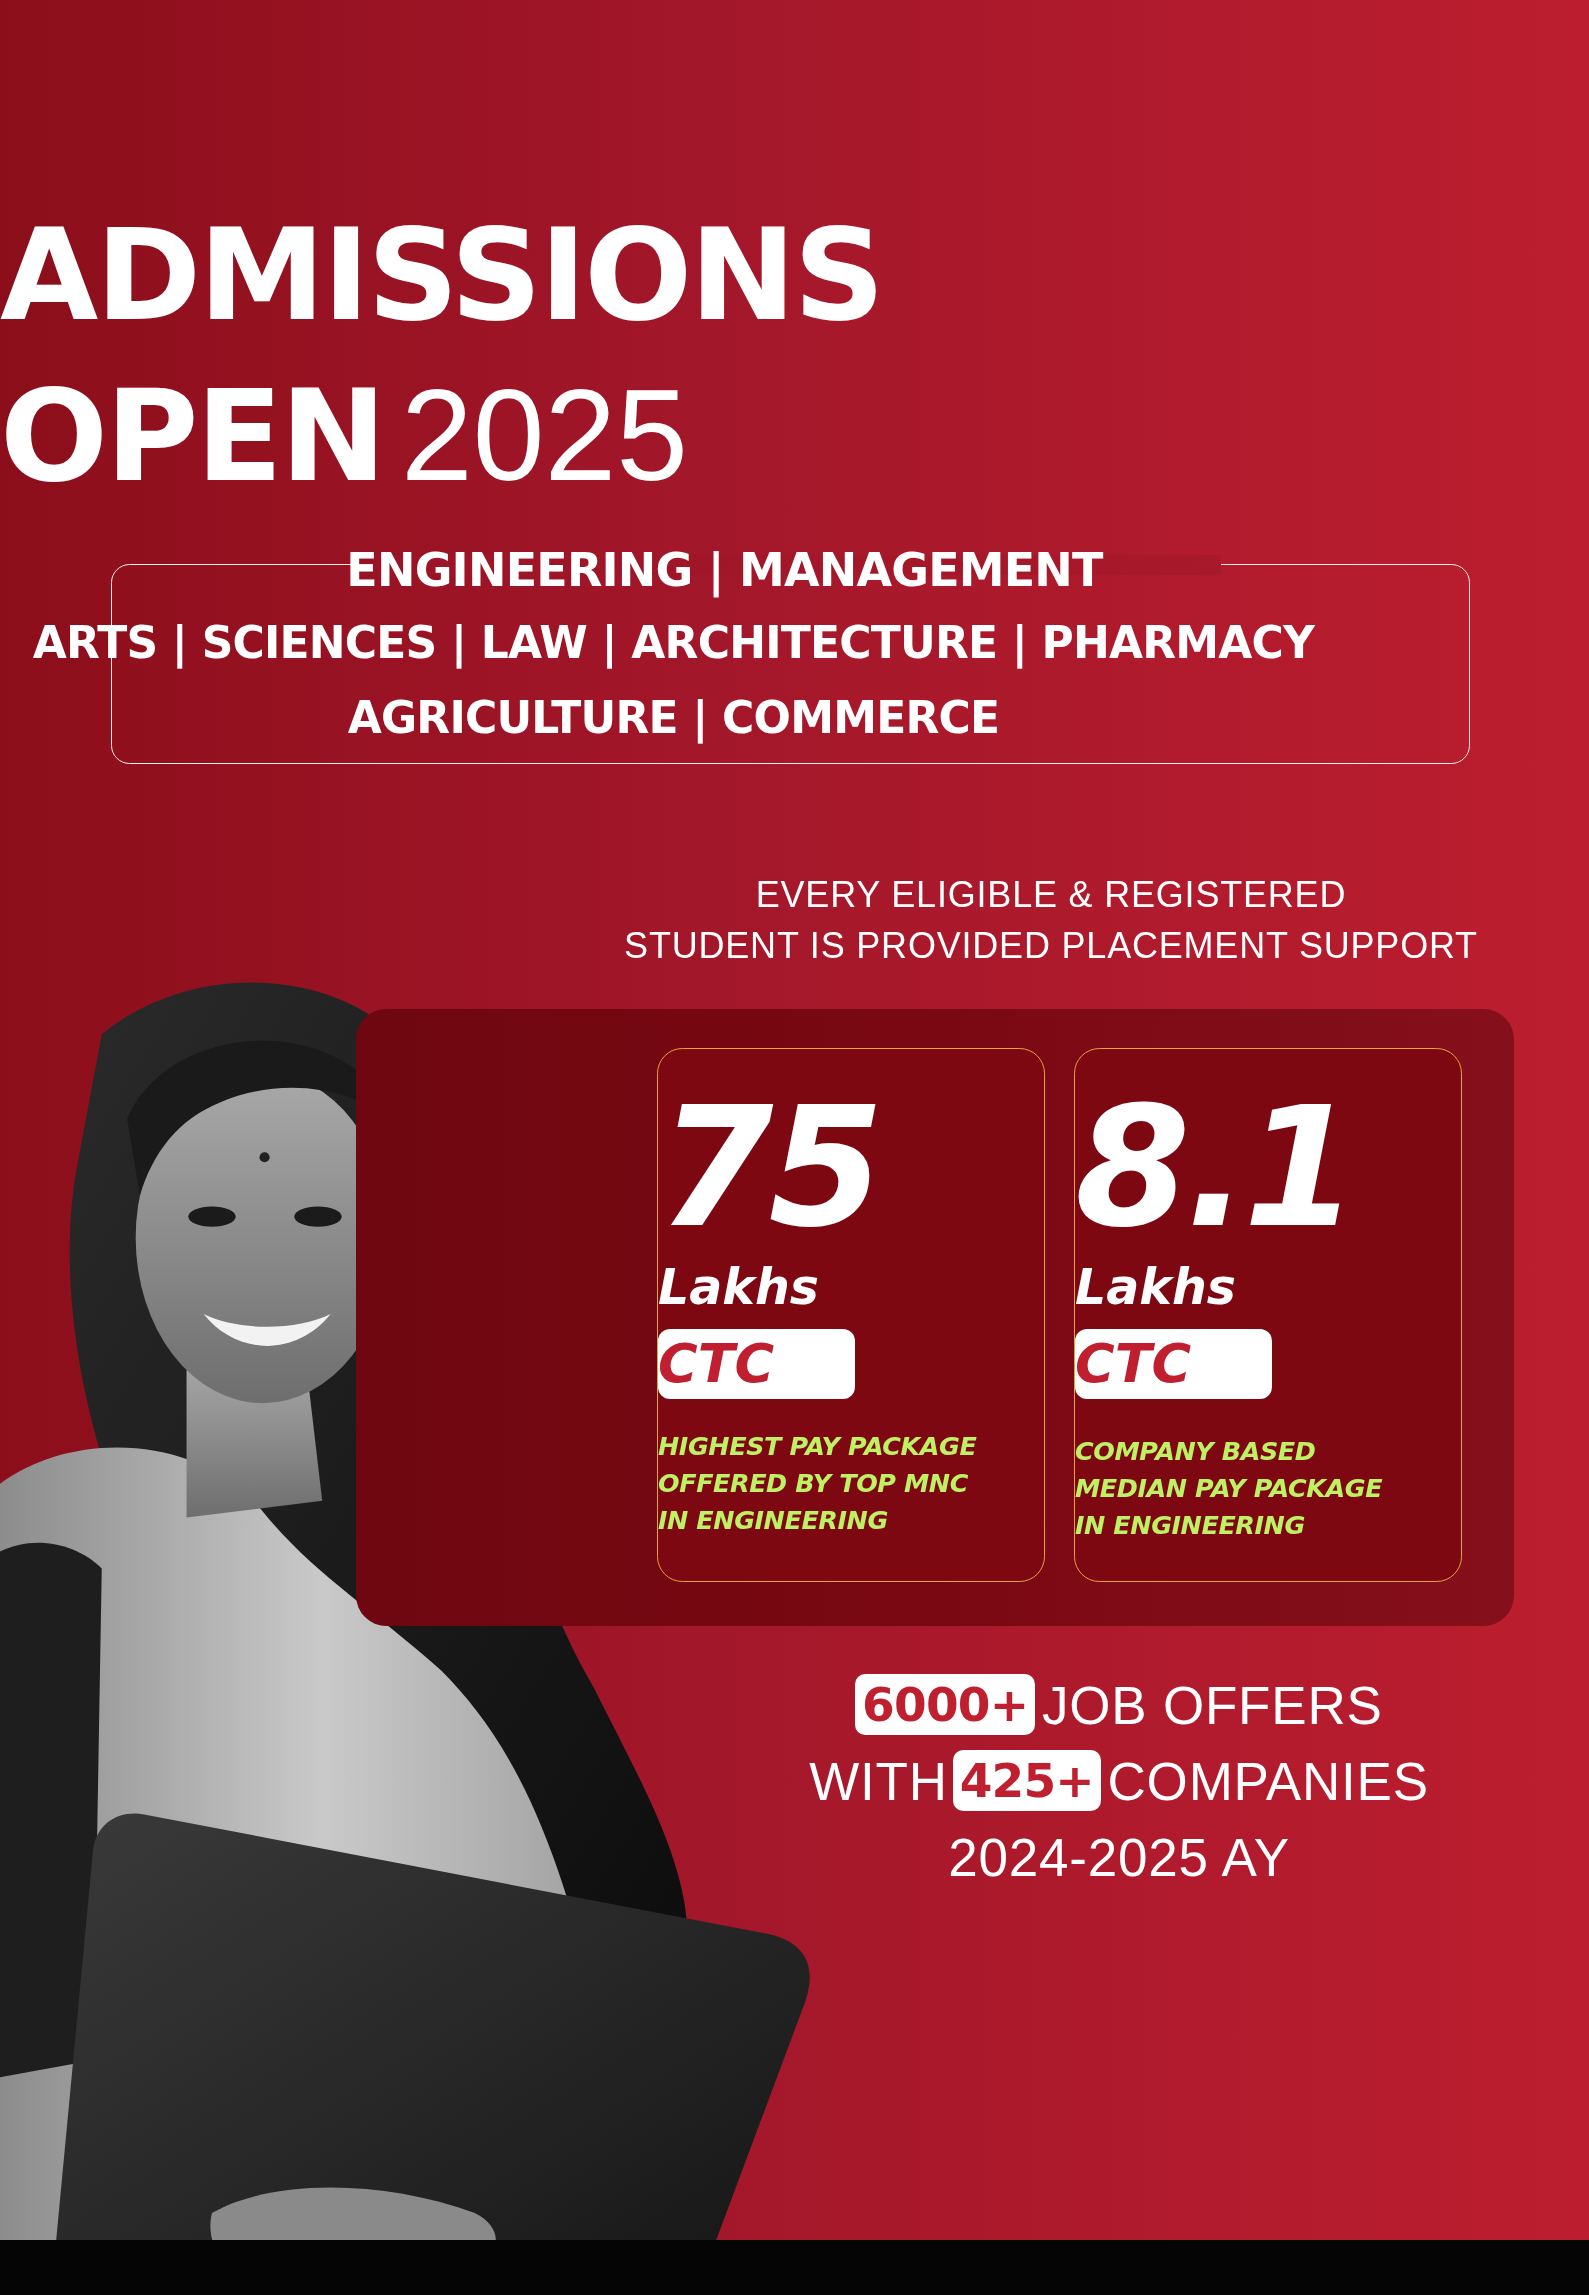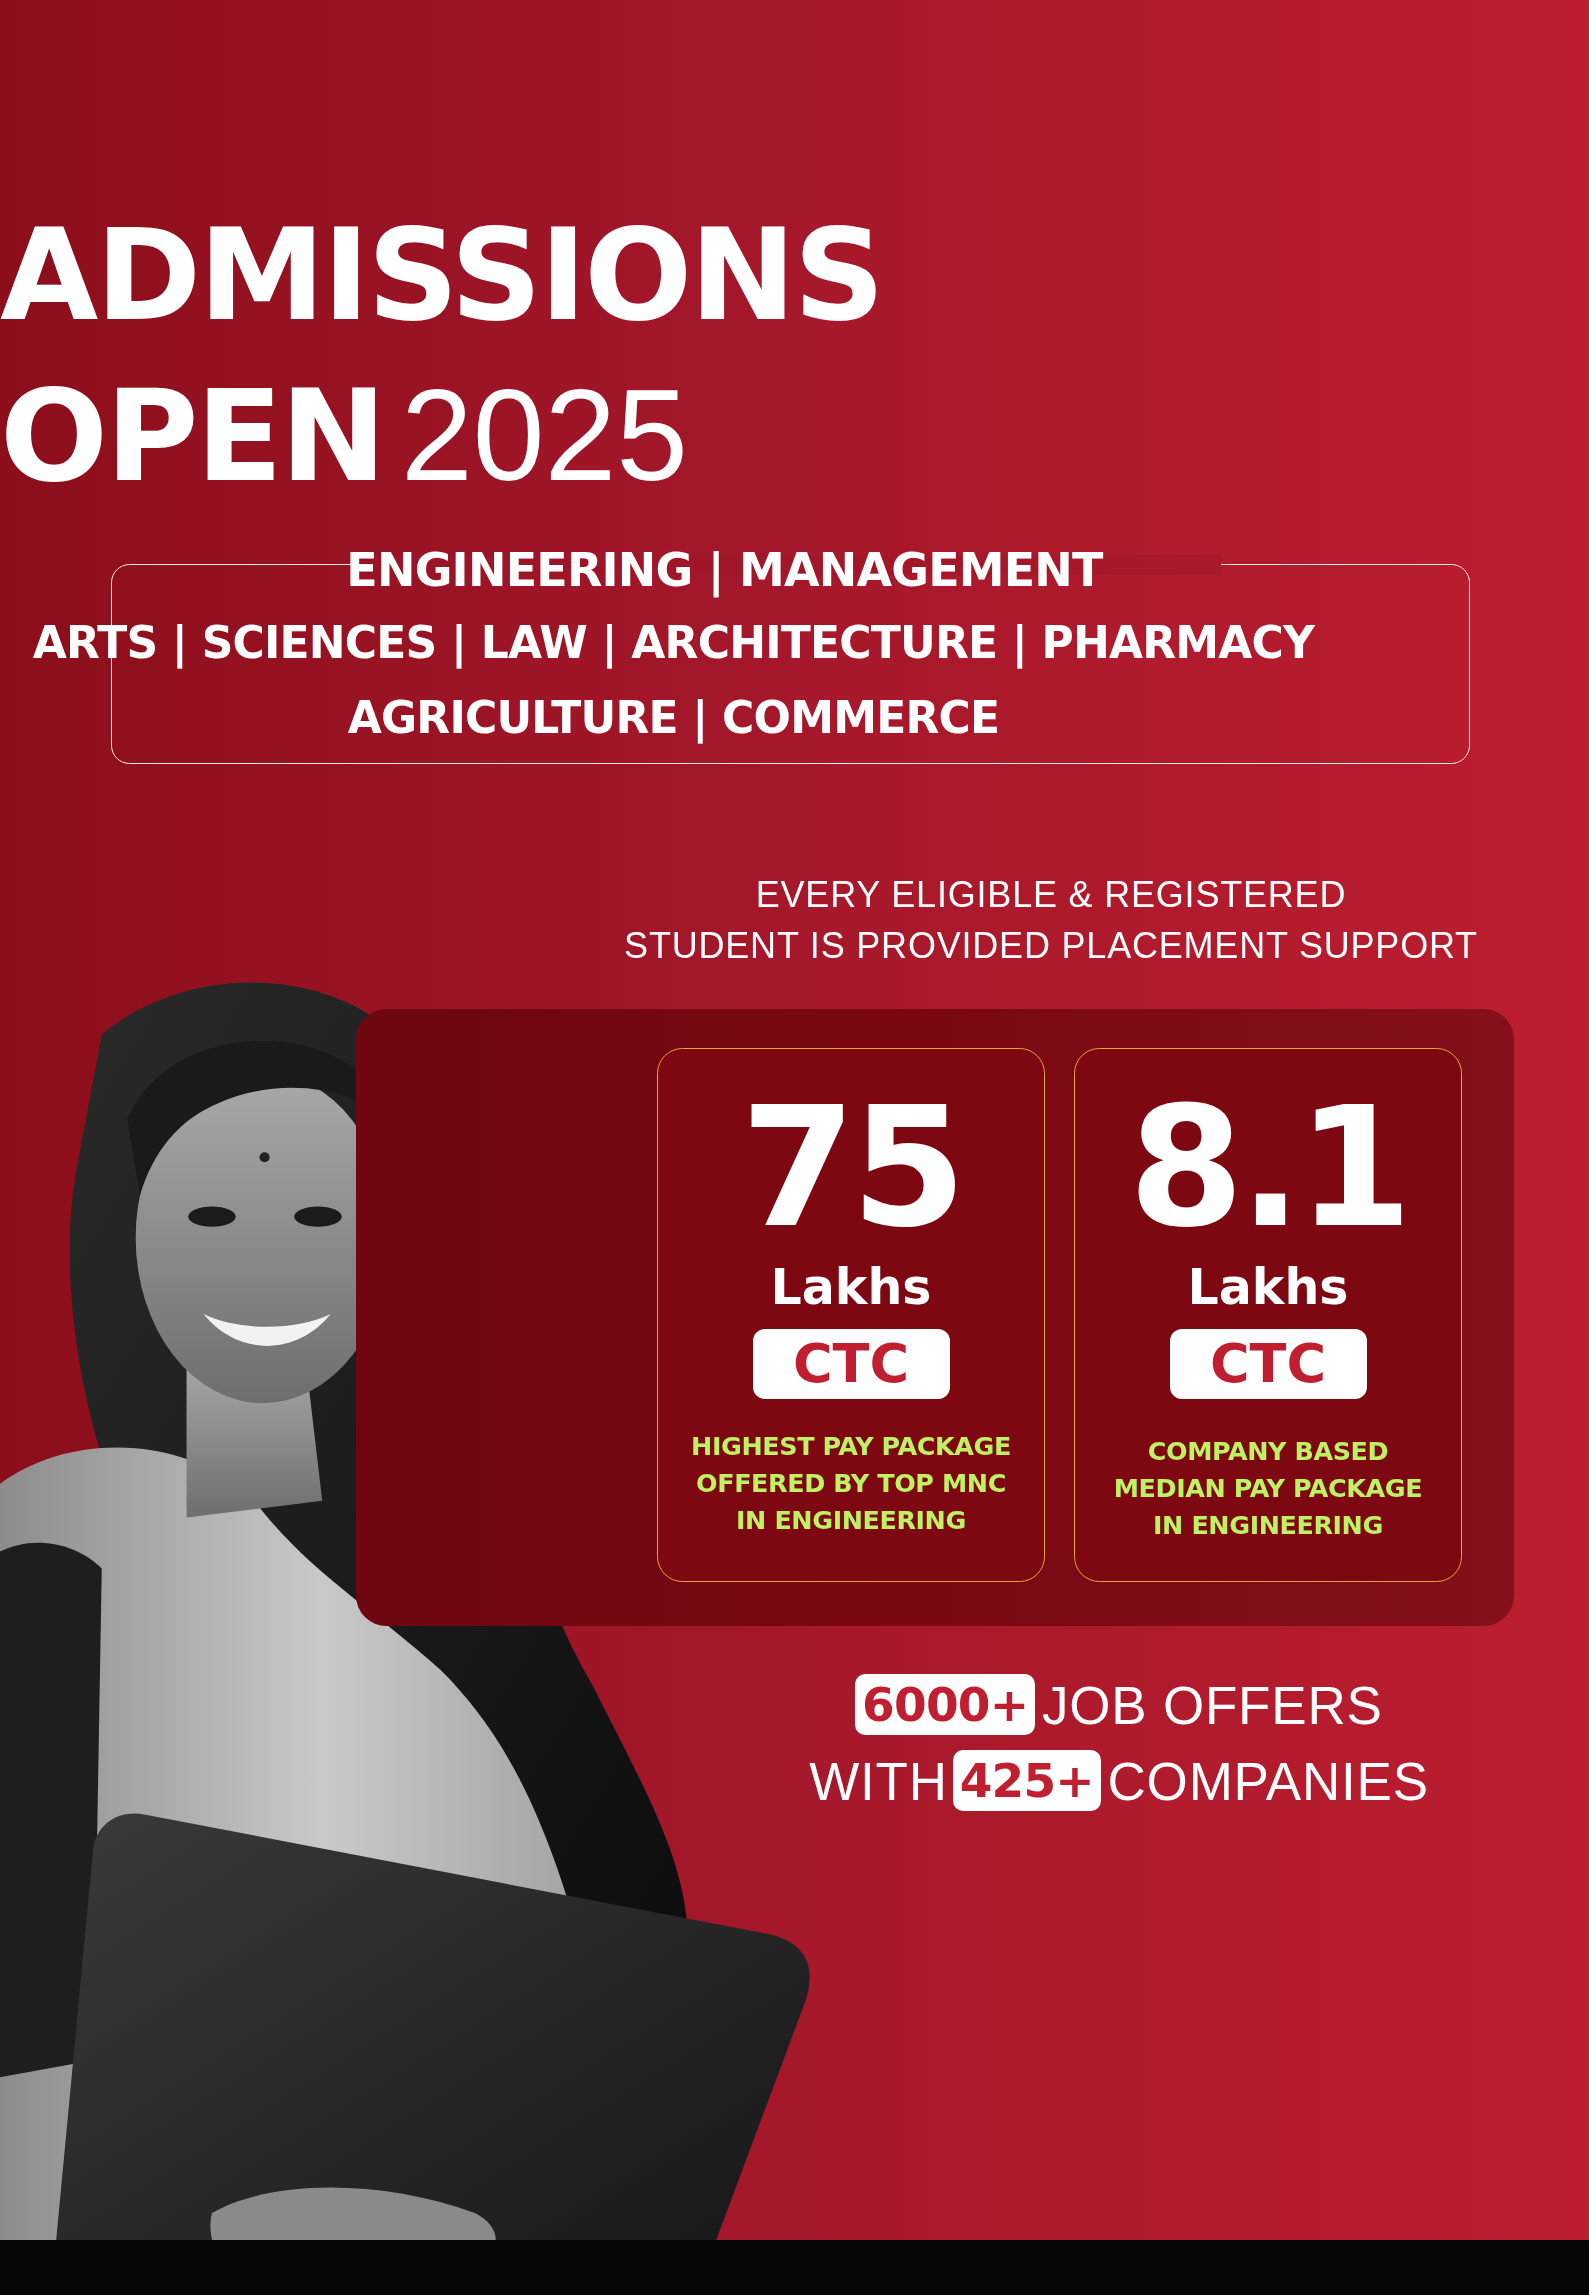--- a/index.html
+++ b/index.html
@@ -89,21 +89,21 @@
   .stats-panel {
     left: 356px; top: 1009px; width: 1158px; height: 617px;
     background: linear-gradient(90deg, #6e0710 0%, #7a0812 50%, #85101b 100%);
     border-radius: 30.5px;
   }
   .stat-card {
     top: 1048px; width: 388px; height: 534px;
     border: 1.7px solid #e2a53a;
     border-radius: 25.4px;
     background: #7e0812;
-    text-align: center;
+    font-style: italic;
   }
   .stat-card.c1 { left: 657px; }
   .stat-card.c2 { left: 1074px; }
   .stat-value {
     display: block;
     margin-top: 34px;
     font-family: "DejaVu Sans", sans-serif;
     font-weight: 900;
     font-size: 166px;
     line-height: 170px;
@@ -269,16 +269,17 @@
   </span>
 </div>
 
 <div class="abs pstats">
   <span class="row">
     <span class="pill">6000+</span><span>JOB OFFERS</span>
   </span>
   <span class="row">
     <span>WITH</span><span class="pill mid">425+</span><span>COMPANIES</span>
   </span>
+  <span class="row">2024-2025 AY</span>
 </div>
 
 <div class="abs bottom-strip"></div>
 
 
 </body></html>

